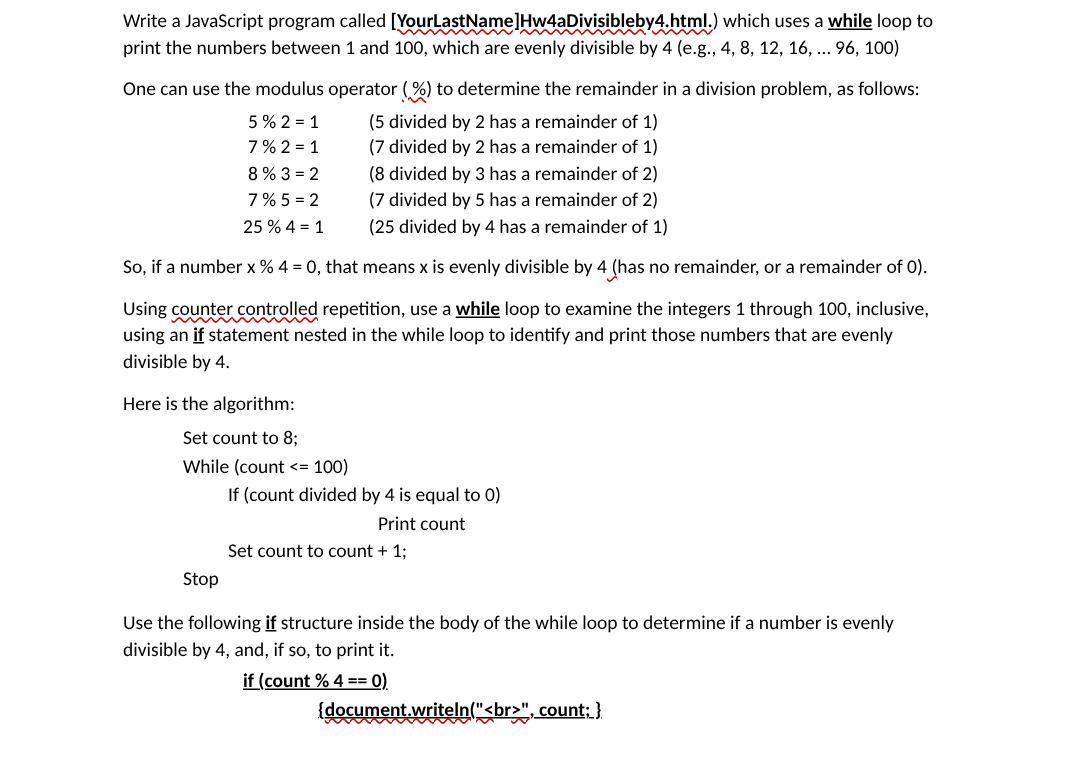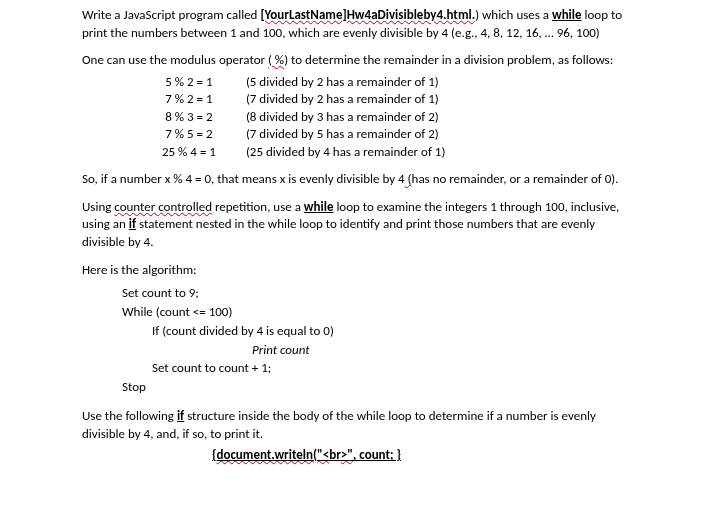--- a/index.html
+++ b/index.html
@@ -41,21 +41,21 @@
     display: table-cell;
     white-space: nowrap;
   }
   .algo {
     margin-left: 40px;
     margin-top: 6px;
     line-height: 1.45;
   }
   .algo .l1 { margin-left: 0; }
   .algo .l2 { margin-left: 30px; }
-  .algo .l3 { margin-left: 130px; font-style: italic; }
+  .algo .l3 { margin-left: 130px; }
   .ifblock {
     margin-left: 80px;
     margin-top: 4px;
     line-height: 1.45;
   }
   .ifblock .l2 { margin-left: 50px; }
 </style>
 </head>
 <body>
 
@@ -96,31 +96,32 @@
     <span>So, if a number x % 4 = 0, that means x is evenly divisible by 4</span><span class="wavy-red">  (</span><span>has no remainder, or a remainder of 0).</span>
   </p>
 
   <p class="para gap">
     <span>Using </span><span class="wavy-red">counter controlled</span><span> repetition, use a </span><span class="bold">while</span><span> loop to examine the integers 1 through 100, inclusive, using an </span><span class="bold">if</span><span> statement nested in the while loop to identify and print those numbers that are evenly divisible by 4.</span>
   </p>
 
   <p class="para gap">Here is the algorithm:</p>
 
   <div class="algo">
-    <div class="l1">Set count to 9;</div>
+    <div class="l1">Set count to 8;</div>
     <div class="l1">While (count &lt;= 100)</div>
     <div class="l2">If (count divided by 4 is equal to 0)</div>
     <div class="l3">Print count</div>
     <div class="l2">Set count to count + 1;</div>
     <div class="l1">Stop</div>
   </div>
 
   <p class="para gap">
     <span>Use the following </span><span class="bold">if</span><span> structure inside the body of the while loop to determine if a number is evenly divisible by 4, and, if so, to print it.</span>
   </p>
 
   <div class="ifblock">
+    <div class="bold">if (count % 4 == 0)</div>
     <div class="l2 bold">
       <span>{</span><span class="wavy-red">document.writeln("&lt;</span><span>br</span><span class="wavy-red">&gt;"</span><span>, count; }</span>
     </div>
   </div>
 
 </div>
 
 </body></html>

